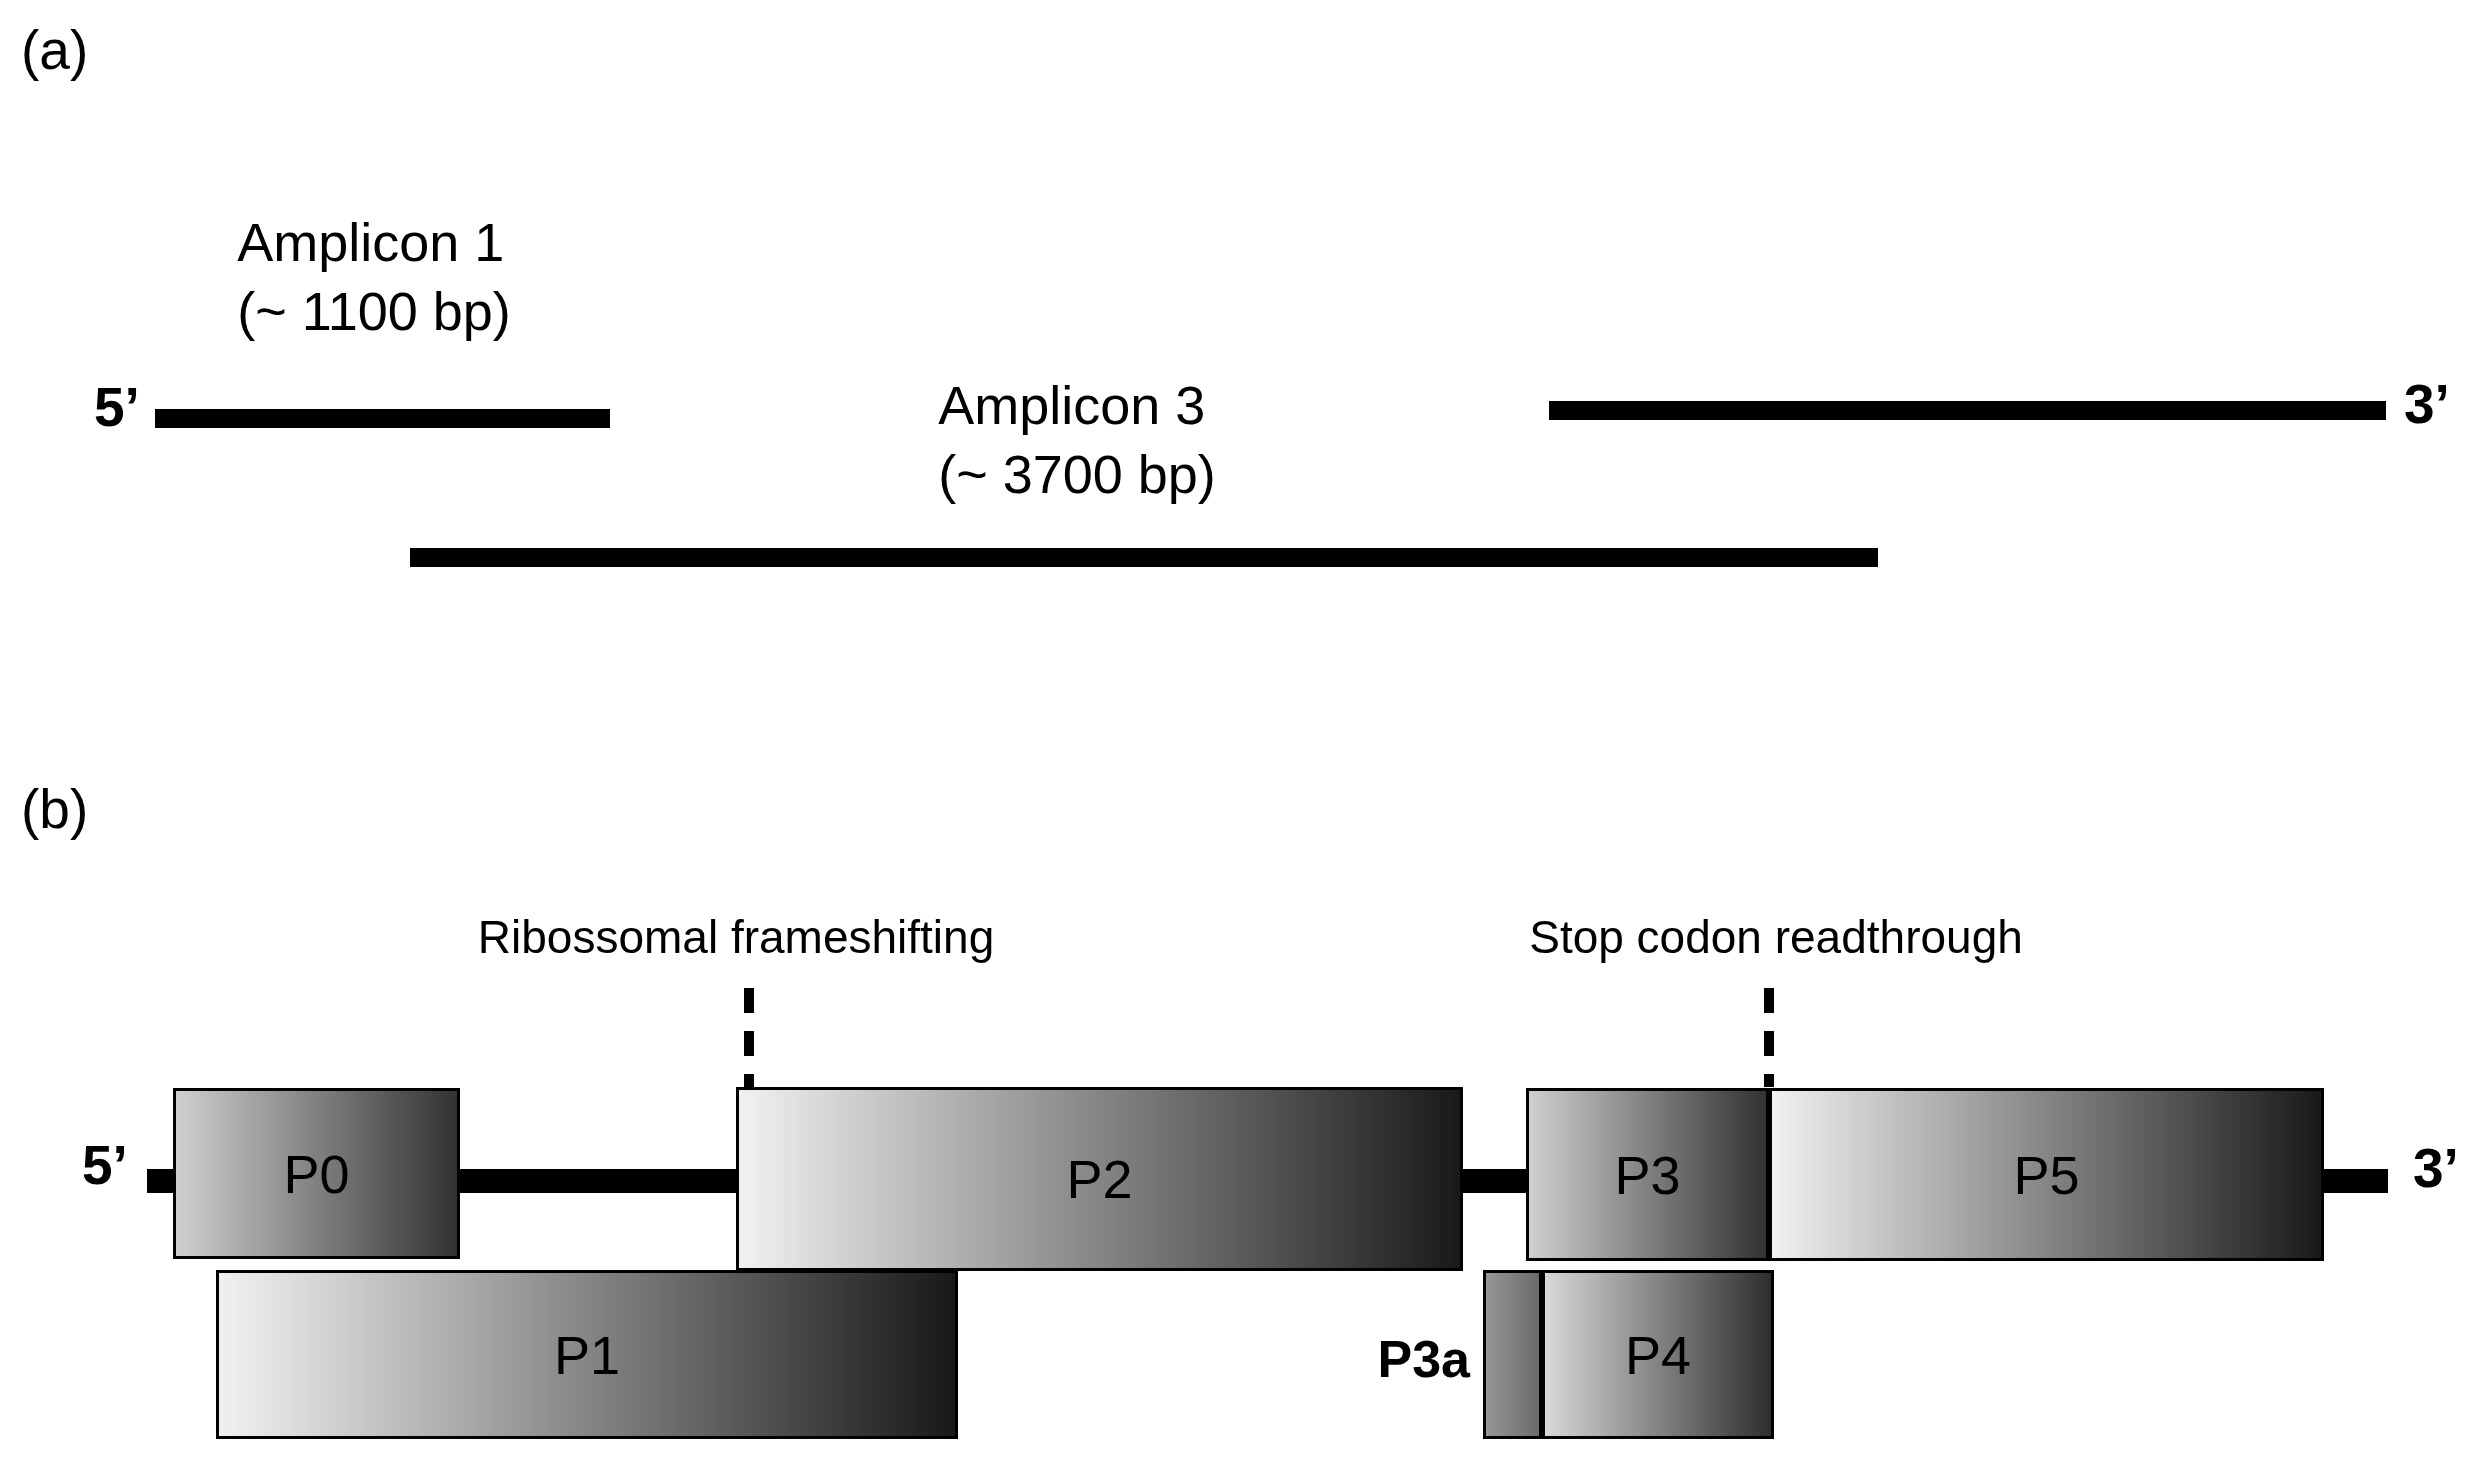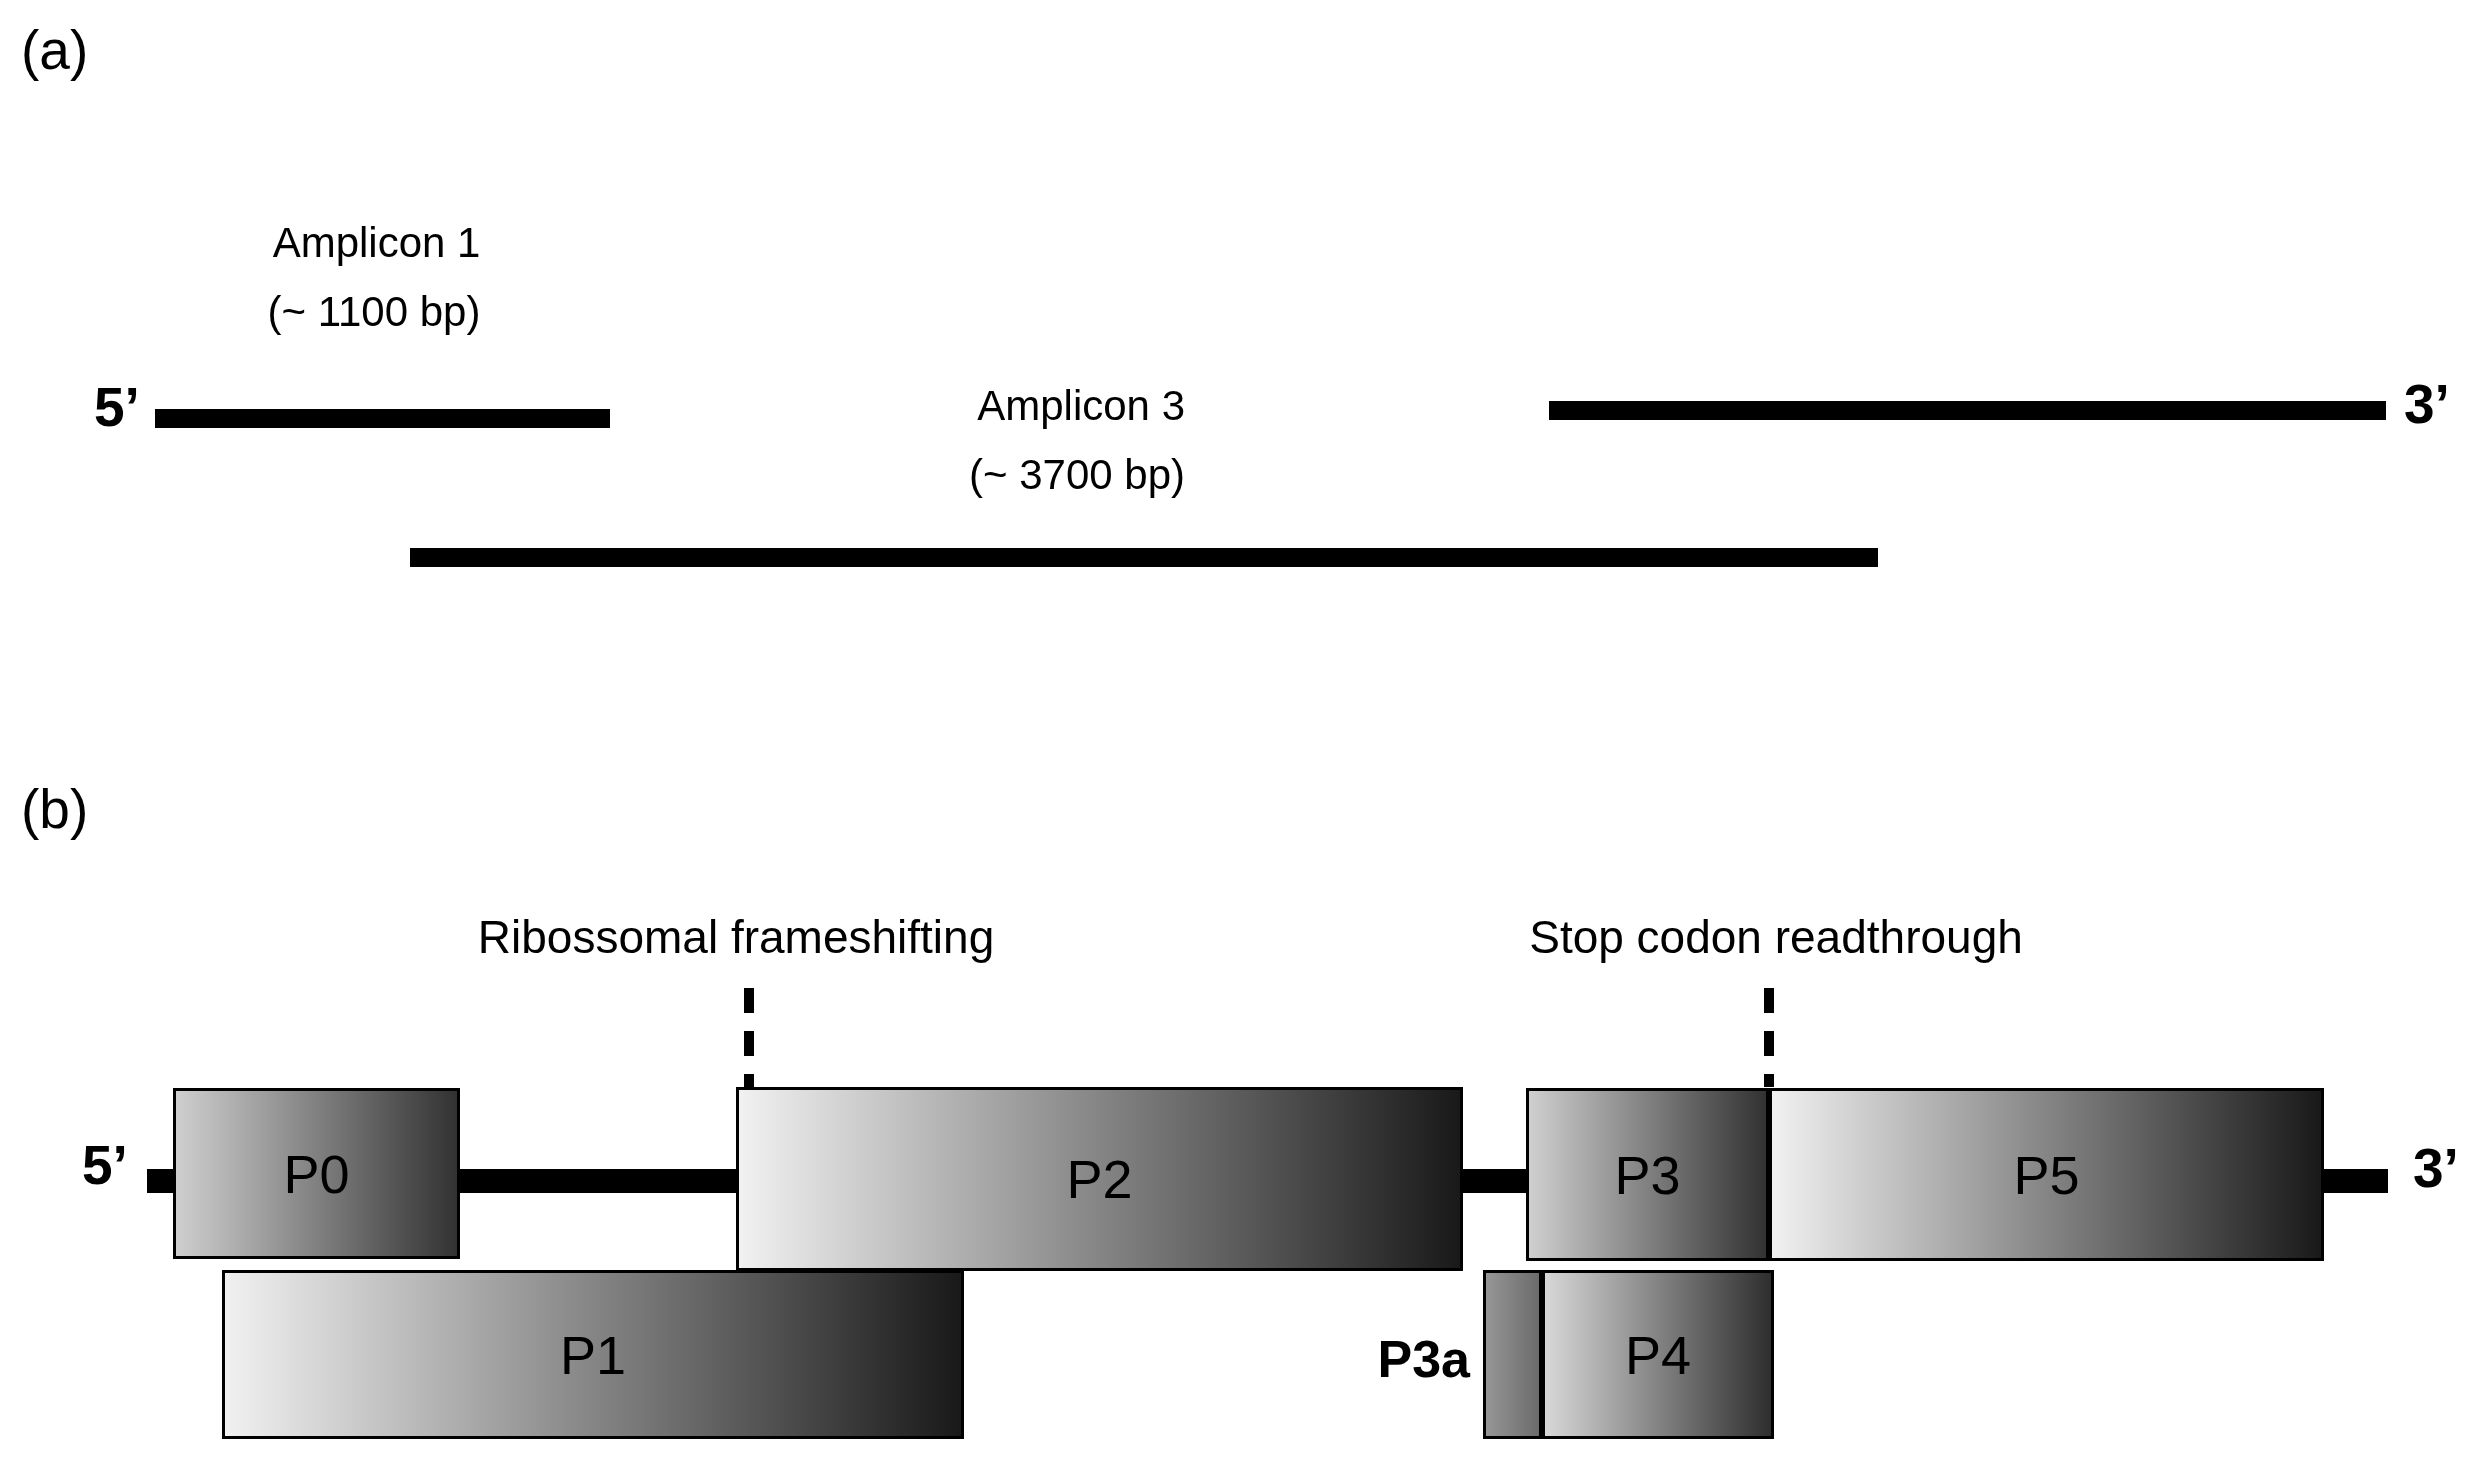--- a/index.html
+++ b/index.html
@@ -14,22 +14,22 @@
     font-family:"Liberation Sans", sans-serif;
     color:var(--ink);
     overflow:hidden;
   }
   .abs{position:absolute;}
   .section-label{
     font-size:55px;line-height:1.05;color:var(--ink);
   }
   .amp-text{
     transform:translateX(-50%);
-    text-align:right;
-    font-size:42px;line-height:69px;
+    text-align:left;
+    font-size:54px;line-height:69px;
     white-space:nowrap;color:var(--ink);
   }
   .prime{
     font-size:55px;font-weight:bold;line-height:1.0;
     white-space:nowrap;color:var(--ink);
   }
   .bar{
     background:var(--ink);
   }
   .annotation{
@@ -107,21 +107,21 @@
   <div class="abs orf g-wide" style="left:736px;top:1087px;width:727px;height:184px">
     <span class="orf-label">P2</span>
   </div>
   <div class="abs orf g-mid" style="left:1526px;top:1088px;width:243px;height:173px">
     <span class="orf-label">P3</span>
   </div>
   <div class="abs orf g-wide" style="left:1769px;top:1088px;width:555px;height:173px">
     <span class="orf-label">P5</span>
   </div>
 
-  <div class="abs orf g-wide" style="left:222px;top:1270px;width:742px;height:169px">
+  <div class="abs orf g-wide" style="left:216px;top:1270px;width:742px;height:169px">
     <span class="orf-label">P1</span>
   </div>
   <div class="abs orf g-p3a" style="left:1483px;top:1270px;width:59px;height:169px"></div>
   <div class="abs orf g-p4" style="left:1542px;top:1270px;width:232px;height:169px">
     <span class="orf-label">P4</span>
   </div>
 
   <div class="abs p3a-ext-label" style="left:1320px;top:1329px;width:150px">P3a</div>
 
 </div>

